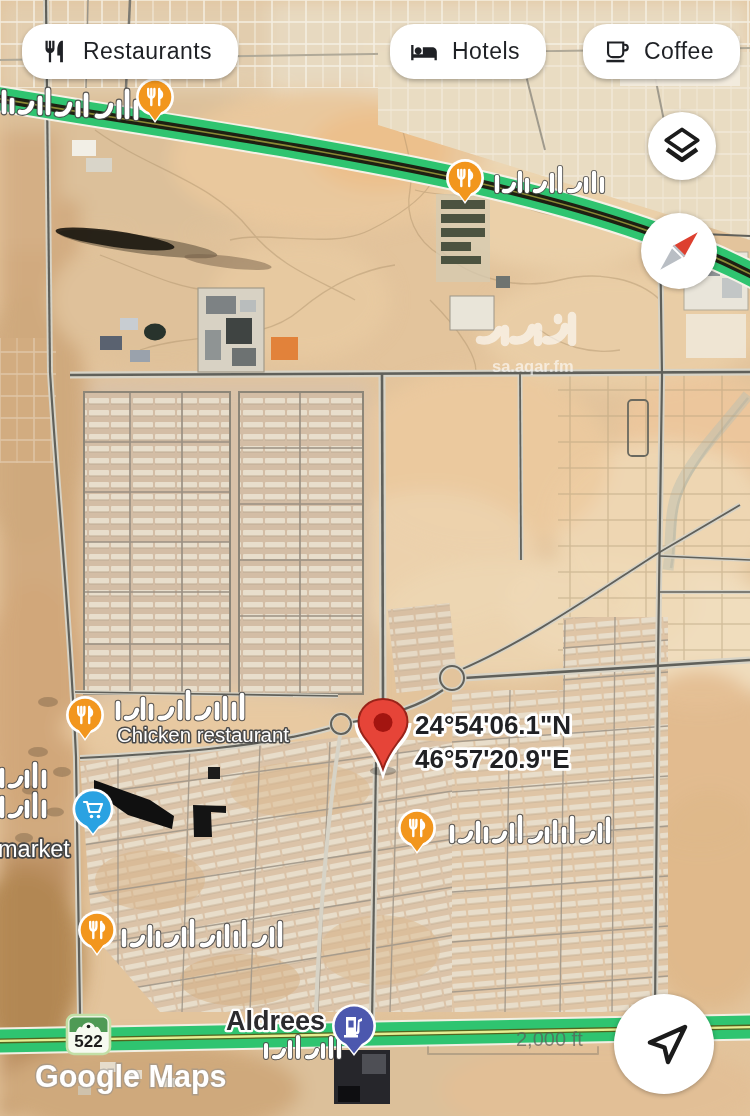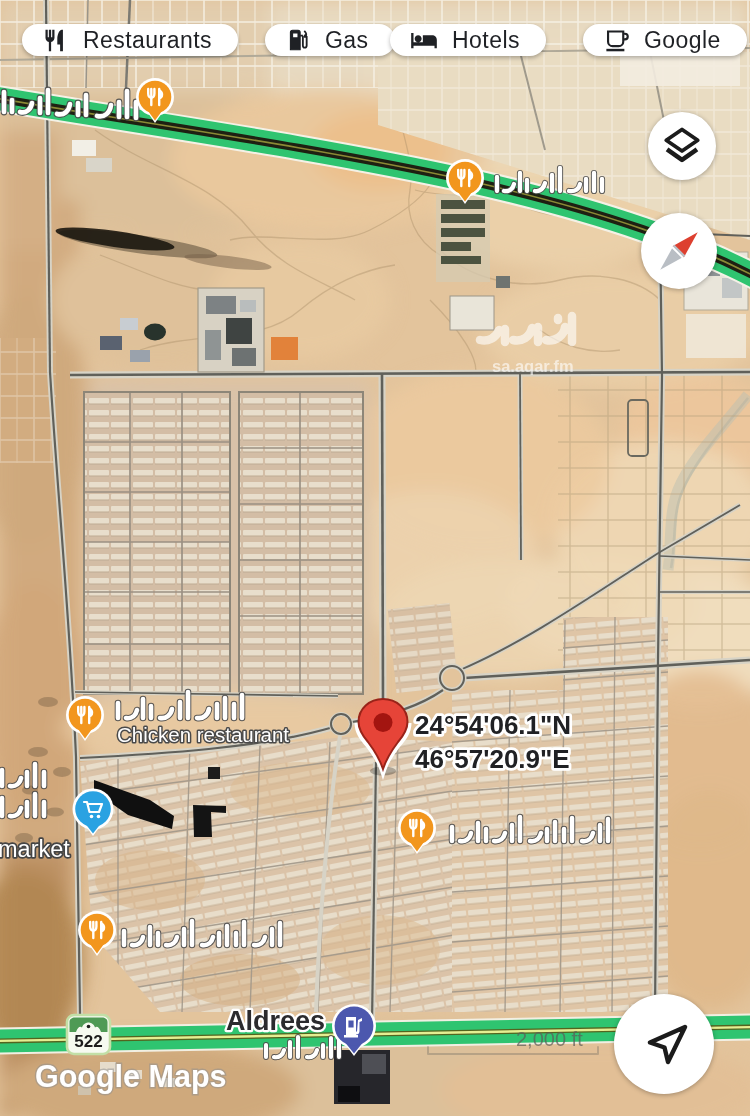--- a/index.html
+++ b/index.html
@@ -1,18 +1,18 @@
 <!DOCTYPE html>
 <html><head>
 <meta charset="utf-8">
 <style>
 html,body{margin:0;padding:0}
 #app{position:relative;width:750px;height:1116px;overflow:hidden;font-family:"Liberation Sans",sans-serif;background:#e3c79f}
 #mapsvg{position:absolute;left:0;top:0}
-.chip{position:absolute;top:24px;height:32px;background:#fff;border-radius:24px;box-shadow:0 2px 4px rgba(0,0,0,.28);display:flex;align-items:center;color:#1f2125;font-size:23px;white-space:nowrap}
+.chip{position:absolute;top:24px;height:55px;background:#fff;border-radius:24px;box-shadow:0 2px 4px rgba(0,0,0,.28);display:flex;align-items:center;color:#1f2125;font-size:23px;white-space:nowrap}
 .chip svg{margin-left:20px}
 .chip span{margin-left:14px;margin-right:26px;letter-spacing:0.45px}
 .fab{position:absolute;background:#fff;border-radius:50%;box-shadow:0 1px 5px rgba(0,0,0,.3);display:flex;align-items:center;justify-content:center}
 </style>
 </head>
 <body>
 <div id="app">
 
 <svg id="mapsvg" width="750" height="1116" viewBox="0 0 750 1116">
 <defs>
@@ -475,44 +475,35 @@
 <text x="35" y="1087" font-size="30.5" font-weight="bold" fill="#ffffff" stroke="#90909088" stroke-width="2.8" paint-order="stroke" letter-spacing="0" font-family="Liberation Sans, sans-serif">Google Maps</text>
 </svg>
 
 <div class="chip" style="left:22px">
 <svg width="27" height="27" viewBox="0 0 24 24" fill="#1f2125">
         <path d="M8.1,13.34 L8.1,21.5 L6.1,21.5 L6.1,13.34 C4.4,12.9 3.1,11.3 3.1,9.5 L3.1,2.5 L5.1,2.5 L5.1,9 L6.1,9 L6.1,2.5 L8.1,2.5 L8.1,9 L9.1,9 L9.1,2.5 L11.1,2.5 L11.1,9.5 C11.1,11.3 9.8,12.9 8.1,13.34 Z M13.6,10.5 C13.6,7.2 15.3,2.5 17.6,2.5 L18.6,2.5 L18.6,21.5 L16.1,21.5 L16.1,15.5 L13.6,15.5 Z"></path>
       </svg>
 <span>Restaurants</span>
 </div>
 
-<div class="chip" style="left:265px">
-<svg width="26" height="26" viewBox="0 0 24 24" fill="none" stroke="#1f2125">
-        <path d="M5,21 L5,5 C5,3.9 5.9,3 7,3 L12,3 C13.1,3 14,3.9 14,5 L14,21 Z" fill="#1f2125"></path>
-        <rect x="7" y="5.5" width="5" height="4.5" fill="#fff"></rect>
-        <path d="M14,8 L16.5,8 M16.5,8 L16.5,17 C16.5,18.1 17.2,19 18.2,19 C19.2,19 20,18.1 20,17 L20,9 L18,7 M20,9 L17.5,9" stroke-width="1.7"></path>
-        <path d="M17.8,3.5 C18.8,4.5 19.6,5.6 19.6,6.5 C19.6,7.5 18.9,8.2 17.9,8.2" stroke-width="1.7"></path>
-      </svg>
-<span>Gas</span>
-</div>
 
 <div class="chip" style="left:390px">
 <svg width="28" height="28" viewBox="0 0 24 24" fill="#1f2125">
         <path d="M7,14 C8.66,14 10,12.66 10,11 C10,9.34 8.66,8 7,8 C5.34,8 4,9.34 4,11 C4,12.66 5.34,14 7,14 Z M19,8 L11,8 L11,14 L3,14 L3,6 L1,6 L1,19 L3,19 L3,17 L21,17 L21,19 L23,19 L23,12 C23,9.79 21.21,8 19,8 Z"></path>
       </svg>
 <span>Hotels</span>
 </div>
 
 <div class="chip" style="left:583px">
 <svg width="27" height="27" viewBox="0 0 24 24" fill="none" stroke="#1f2125" stroke-width="1.9">
         <path d="M4.5,4 L18,4 L18,13 C18,15.2 16.2,17 14,17 L8.5,17 C6.3,17 4.5,15.2 4.5,13 Z"></path>
         <path d="M18,6 L19.5,6 C20.9,6 22,7.1 22,8.5 C22,9.9 20.9,11 19.5,11 L18,11"></path>
         <path d="M3,20.5 L19,20.5" stroke-width="2.2"></path>
       </svg>
-<span>Google</span>
+<span>Coffee</span>
 </div>
 
 <div class="fab" style="left:648px;top:112px;width:68px;height:68px">
 <svg width="46" height="46" viewBox="0 0 24 24" fill="none" stroke="#1c1c1c" stroke-width="2" stroke-linejoin="round">
         <path d="M12,3.4 L20.2,9 L12,14.6 L3.8,9 Z"></path>
         <path d="M4.2,13.8 L12,19.2 L19.8,13.8" stroke-width="2.4"></path>
       </svg>
 </div>
 
 <div class="fab" style="left:641px;top:213px;width:76px;height:76px">

